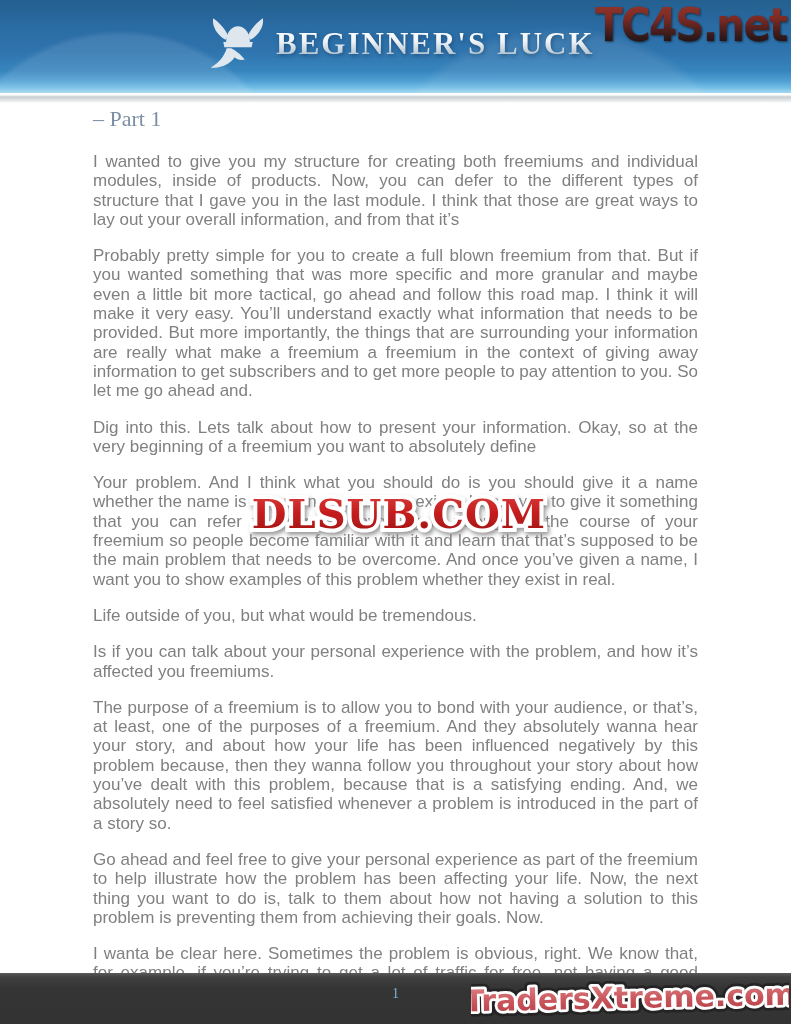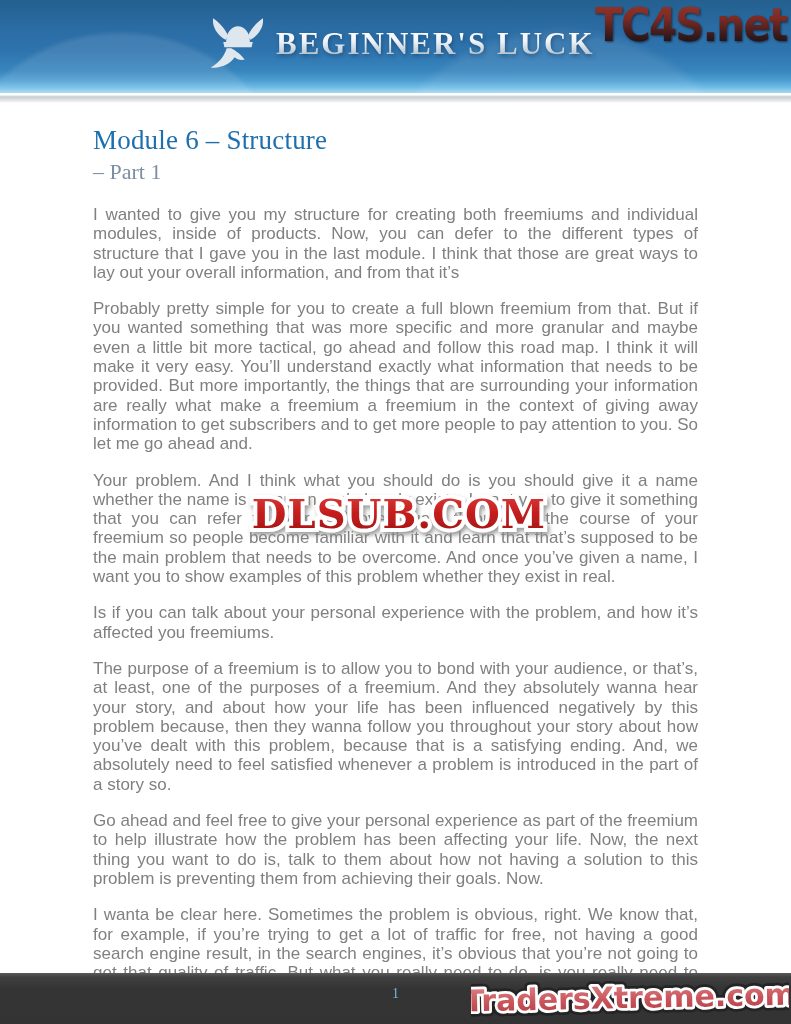--- a/index.html
+++ b/index.html
@@ -84,26 +84,27 @@
         <path d="M40 59 C36 73 26 85 12 93 C30 95 46 87 54 75 C58 79 66 81 72 79 C66 71 56 63 48 59 Z"></path>
       </g>
     </svg>
     <div class="brand">BEGINNER'S LUCK</div>
     <div class="tc4s">TC4S.net</div>
   </div>
 </div>
 <div class="header-edge"></div>
 
 <div class="content">
-  <h1 class="page-title">Module 6 – Structure</h1>
   <div class="page-subtitle">– Part 1</div>
   <div class="paragraphs">
       <p>I wanted to give you my structure for creating both freemiums and individual modules, inside of products. Now, you can defer to the different types of structure that I gave you in the last module. I think that those are great ways to lay out your overall information, and from that it’s</p>
       <p>Probably pretty simple for you to create a full blown freemium from that. But if you wanted something that was more specific and more granular and maybe even a little bit more tactical, go ahead and follow this road map. I think it will make it very easy. You’ll understand exactly what information that needs to be provided. But more importantly, the things that are surrounding your information are really what make a freemium a freemium in the context of giving away information to get subscribers and to get more people to pay attention to you. So let me go ahead and.</p>
+      <p>Dig into this. Lets talk about how to present your information. Okay, so at the very beginning of a freemium you want to absolutely define</p>
       <p>Your problem. And I think what you should do is you should give it a name whether the name is common and already exists. I want you to give it something that you can refer to over and over again throughout the course of your freemium so people become familiar with it and learn that that’s supposed to be the main problem that needs to be overcome. And once you’ve given a name, I want you to show examples of this problem whether they exist in real.</p>
+      <p>Life outside of you, but what would be tremendous.</p>
       <p>Is if you can talk about your personal experience with the problem, and how it’s affected you freemiums.</p>
       <p>The purpose of a freemium is to allow you to bond with your audience, or that’s, at least, one of the purposes of a freemium. And they absolutely wanna hear your story, and about how your life has been influenced negatively by this problem because, then they wanna follow you throughout your story about how you’ve dealt with this problem, because that is a satisfying ending. And, we absolutely need to feel satisfied whenever a problem is introduced in the part of a story so.</p>
       <p>Go ahead and feel free to give your personal experience as part of the freemium to help illustrate how the problem has been affecting your life. Now, the next thing you want to do is, talk to them about how not having a solution to this problem is preventing them from achieving their goals. Now.</p>
       <p>I wanta be clear here. Sometimes the problem is obvious, right. We know that, for example, if you’re trying to get a lot of traffic for free, not having a good search engine result, in the search engines, it’s obvious that you’re not going to get that quality of traffic. But what you really need to do, is you really need to help define that problem</p>
     </div>
 </div>
 
 <svg class="dlsub" width="312" height="62" viewBox="0 0 312 62" xmlns="http://www.w3.org/2000/svg">
   <defs>
     <linearGradient id="dlsubGrad" x1="0" y1="0" x2="0" y2="1">

